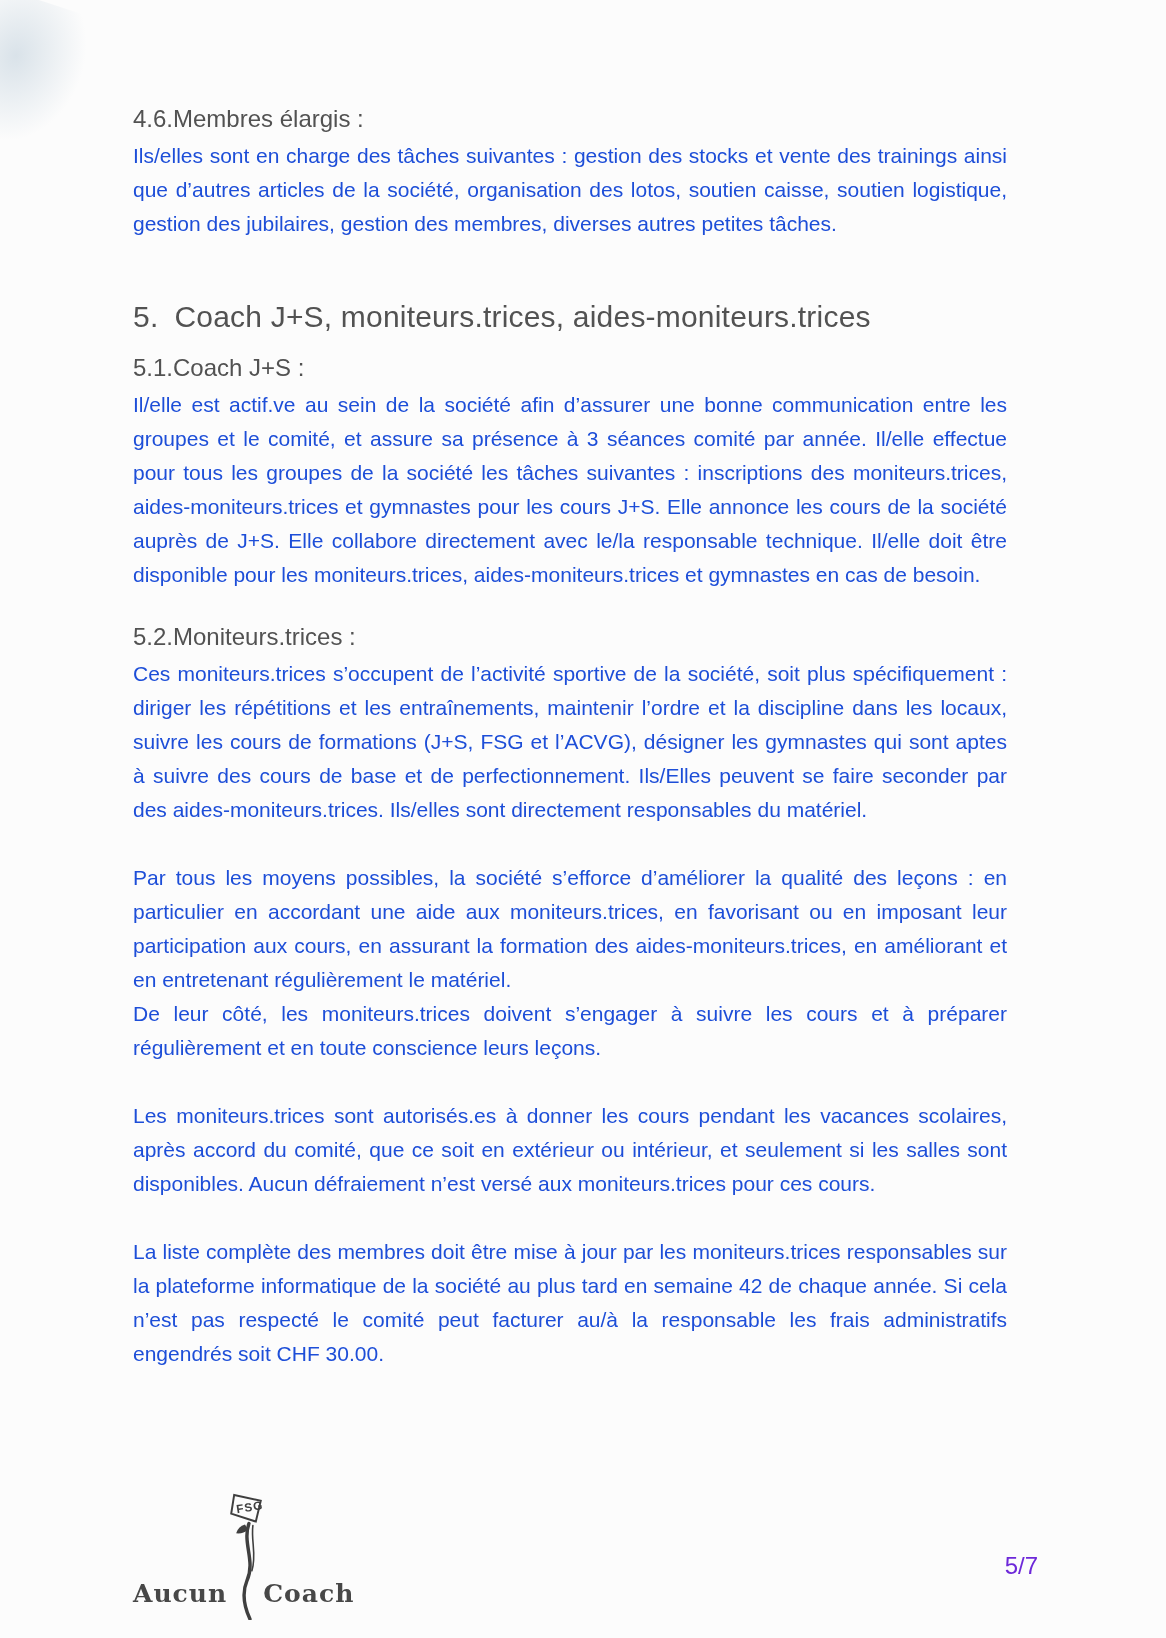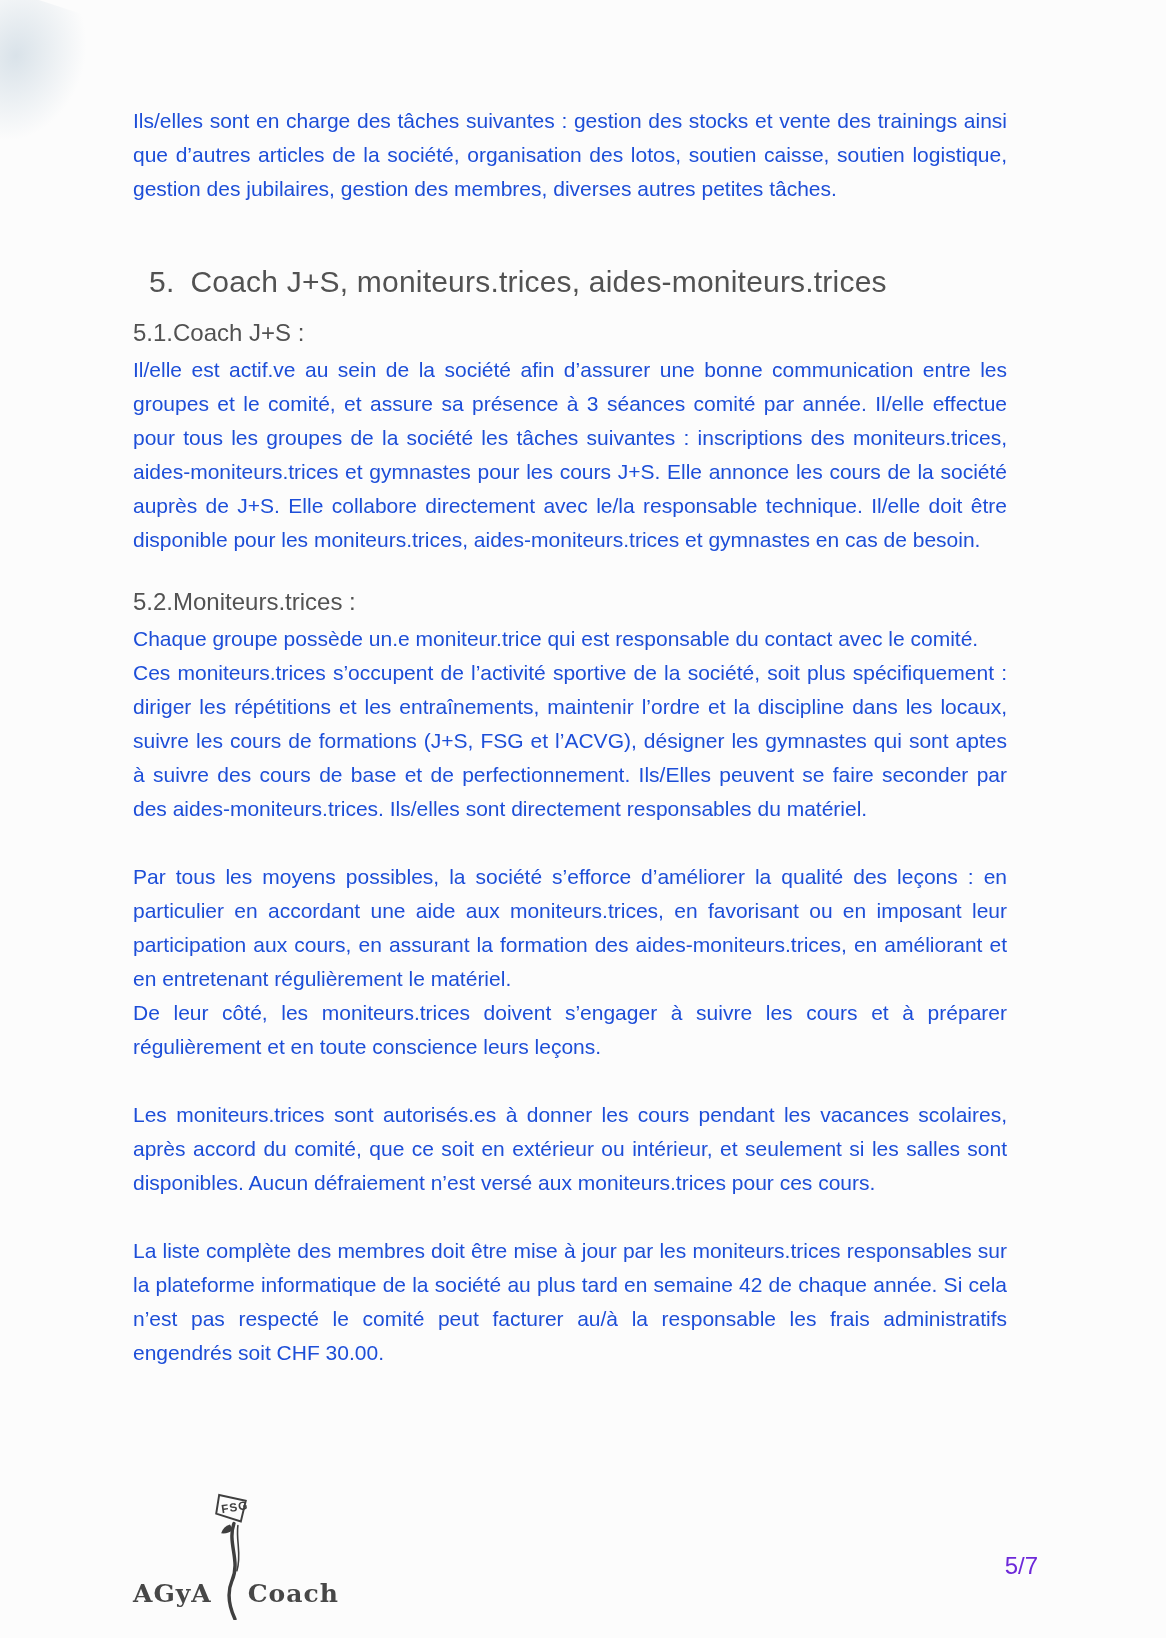--- a/index.html
+++ b/index.html
@@ -44,21 +44,21 @@
     font-size: 24px;
     font-weight: 400;
     color: #525252;
     margin: 0 0 5px 0;
     line-height: 30px;
   }
   .h1 {
     font-size: 30px;
     font-weight: 400;
     color: #525252;
-    margin: 56px 0 0 16px;
+    margin: 56px 0 0 0;
     line-height: 40px;
     letter-spacing: 0.2px;
   }
   .h1-num { margin-right: 16px; }
   .mt-51 { margin-top: 16px; }
   .mt-52 { margin-top: 30px; }
   .footer {
     position: absolute;
     left: 133px;
     right: 128px;
@@ -90,40 +90,40 @@
   }
 </style>
 </head>
 <body>
 
 <div class="page">
   <div class="scan-smudge"></div>
 
   <main class="content">
 
+    <h2 class="h2">4.6.Membres élargis&nbsp;:</h2>
     <p class="body just">Ils/elles sont en charge des tâches suivantes&nbsp;: gestion des stocks et vente des trainings ainsi que d’autres articles de la société, organisation des lotos, soutien caisse, soutien logistique, gestion des jubilaires, gestion des membres, diverses autres petites tâches.</p>
 
     <h1 class="h1"><span class="h1-num">5.</span><span>Coach J+S, moniteurs.trices, aides-moniteurs.trices</span></h1>
 
     <h2 class="h2 mt-51">5.1.Coach J+S&nbsp;:</h2>
     <p class="body just">Il/elle est actif.ve au sein de la société afin d’assurer une bonne communication entre les groupes et le comité, et assure sa présence à 3 séances comité par année. Il/elle effectue pour tous les groupes de la société les tâches suivantes&nbsp;: inscriptions des moniteurs.trices, aides-moniteurs.trices et gymnastes pour les cours J+S. Elle annonce les cours de la société auprès de J+S. Elle collabore directement avec le/la responsable technique. Il/elle doit être disponible pour les moniteurs.trices, aides-moniteurs.trices et gymnastes en cas de besoin.</p>
 
     <h2 class="h2 mt-52">5.2.Moniteurs.trices&nbsp;:</h2>
-    <p class="body just">Chaque groupe possède un.e moniteur.trice qui est responsable du contact avec le comité.</p>
     <p class="body just">Ces moniteurs.trices s’occupent de l’activité sportive de la société, soit plus spécifiquement&nbsp;: diriger les répétitions et les entraînements, maintenir l’ordre et la discipline dans les locaux, suivre les cours de formations (J+S, FSG et l’ACVG), désigner les gymnastes qui sont aptes à suivre des cours de base et de perfectionnement. Ils/Elles peuvent se faire seconder par des aides-moniteurs.trices. Ils/elles sont directement responsables du matériel.</p>
     <p class="body just gap">Par tous les moyens possibles, la société s’efforce d’améliorer la qualité des leçons&nbsp;: en particulier en accordant une aide aux moniteurs.trices, en favorisant ou en imposant leur participation aux cours, en assurant la formation des aides-moniteurs.trices, en améliorant et en entretenant régulièrement le matériel.</p>
     <p class="body just">De leur côté, les moniteurs.trices doivent s’engager à suivre les cours et à préparer régulièrement et en toute conscience leurs leçons.</p>
     <p class="body just gap">Les moniteurs.trices sont autorisés.es à donner les cours pendant les vacances scolaires, après accord du comité, que ce soit en extérieur ou intérieur, et seulement si les salles sont disponibles. Aucun défraiement n’est versé aux moniteurs.trices pour ces cours.</p>
     <p class="body just gap">La liste complète des membres doit être mise à jour par les moniteurs.trices responsables sur la plateforme informatique de la société au plus tard en semaine 42 de chaque année. Si cela n’est pas respecté le comité peut facturer au/à la responsable les frais administratifs engendrés soit CHF 30.00.</p>
 
   </main>
 
   <footer class="footer">
     <div class="logo">
-      <span class="logo-word">AGyA</span>
+      <span class="logo-word">Aucun</span>
       <svg class="logo-figure" viewBox="0 0 46 130" xmlns="http://www.w3.org/2000/svg">
         <polygon points="12,3 39,9 34,30 9,22" fill="none" stroke="#3f3f3f" stroke-width="2"></polygon>
         <text x="14" y="20" font-size="12" font-weight="bold" font-family="Liberation Sans, sans-serif" fill="#3f3f3f" transform="rotate(-9 24 15)">FSG</text>
         <path d="M23,33 q-7,2 -9,9 q7,1 12,-4 z" fill="#3f3f3f"></path>
         <path d="M27,32 C20,52 34,70 25,90 C19,104 23,118 28,129" fill="none" stroke="#3f3f3f" stroke-width="3.5" stroke-linecap="round"></path>
         <path d="M31,34 C29,50 35,64 30,80" fill="none" stroke="#3f3f3f" stroke-width="1.6" stroke-linecap="round"></path>
       </svg>
       <span class="logo-word">Coach</span>
     </div>
     <div class="page-number">5/7</div>

